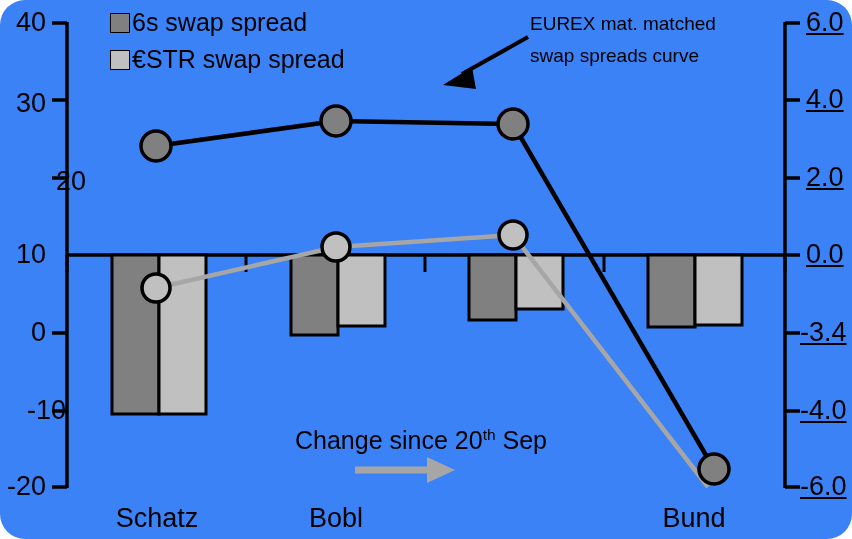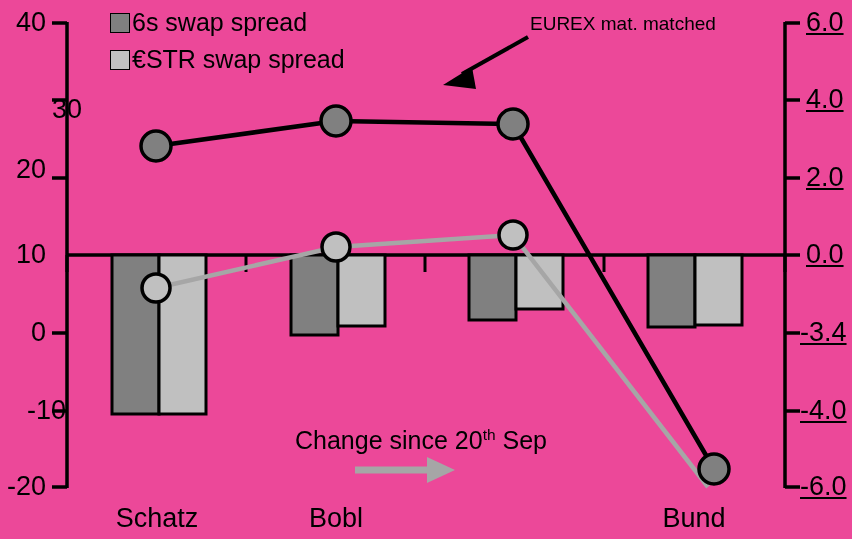--- a/index.html
+++ b/index.html
@@ -1,17 +1,17 @@
 <!DOCTYPE html>
 <html><head>
 <meta charset="utf-8">
 <style>
   html,body{margin:0;padding:0;background:#fff;}
   body{width:852px;height:539px;font-family:"Liberation Sans",sans-serif;overflow:hidden;}
-  #stage{position:relative;width:852px;height:539px;background:#ec4899;}
+  #stage{position:relative;width:852px;height:539px;background:#3b82f6;border-radius:25px;}
   .tk{position:absolute;font-size:27px;color:#000;white-space:nowrap;line-height:1;}
   .ytk-l{text-align:right;}
   .ytk-r{text-align:center;text-decoration:underline;}
   .xtk{text-align:center;font-size:27px;}
   svg{position:absolute;left:0;top:0;}
   .lg{position:absolute;font-size:25px;color:#000;white-space:nowrap;line-height:1;}
   .lgsw{position:absolute;width:18px;height:18px;border:1.5px solid #000;}
   .ann{position:absolute;font-size:19px;color:#000;line-height:1.12;white-space:nowrap;}
   .chg{position:absolute;font-size:25px;color:#000;white-space:nowrap;line-height:1;}
   sup{font-size:0.62em;vertical-align:super;}
@@ -98,22 +98,22 @@
       <polygon points="443,85 472,67 476,89" fill="#000"></polygon>
     </g>
 
     <g>
       <line x1="355" y1="470" x2="430" y2="470" stroke="#a6a6a6" stroke-width="7"></line>
       <polygon points="455,470 427,457 427,483" fill="#a6a6a6"></polygon>
     </g>
   </svg>
 
   <div class="tk ytk-l" style="left:0px;top:9px;width:46px;">40</div>
-  <div class="tk ytk-l" style="left:0px;top:96px;width:46px;padding-left:36px;">30</div>
-  <div class="tk ytk-l" style="left:0px;top:156px;width:46px;">20</div>
+  <div class="tk ytk-l" style="left:0px;top:90px;width:46px;">30</div>
+  <div class="tk ytk-l" style="left:0px;top:168px;width:46px;padding-left:40px;">20</div>
   <div class="tk ytk-l" style="left:0px;top:241px;width:46px;">10</div>
   <div class="tk ytk-l" style="left:0px;top:319px;width:46px;">0</div>
   <div class="tk ytk-l" style="left:0px;top:397px;width:46px;padding-left:20px;">-10</div>
   <div class="tk ytk-l" style="left:0px;top:473px;width:46px;">-20</div>
 
   <div class="tk ytk-r" style="left:806px;top:9px;">6.0</div>
   <div class="tk ytk-r" style="left:806px;top:86px;">4.0</div>
   <div class="tk ytk-r" style="left:806px;top:164px;">2.0</div>
   <div class="tk ytk-r" style="left:806px;top:241px;">0.0</div>
   <div class="tk ytk-r" style="left:800px;top:319px;">-3.4</div>
@@ -123,18 +123,19 @@
   <div class="tk xtk" style="left:87px;top:505px;width:140px;">Schatz</div>
   <div class="tk xtk" style="left:266px;top:505px;width:140px;">Bobl</div>
   <div class="tk xtk" style="left:624px;top:505px;width:140px;">Bund</div>
 
   <div class="lgsw" style="left:110px;top:13px;background:#808080;"></div>
   <div class="lg" style="left:132px;top:10px;">6s swap spread</div>
   <div class="lgsw" style="left:110px;top:50px;background:#c0c0c0;"></div>
   <div class="lg" style="left:132px;top:47px;">€STR swap spread</div>
 
   <div class="ann" style="left:530px;top:13px;">EUREX mat. matched</div>
+  <div class="ann" style="left:530px;top:45px;">swap spreads curve</div>
 
   <div class="chg" style="left:295px;top:427px;">
     <span>Change since 20</span><sup>th</sup><span> Sep</span>
   </div>
 
 </div>
 
 </body></html>

